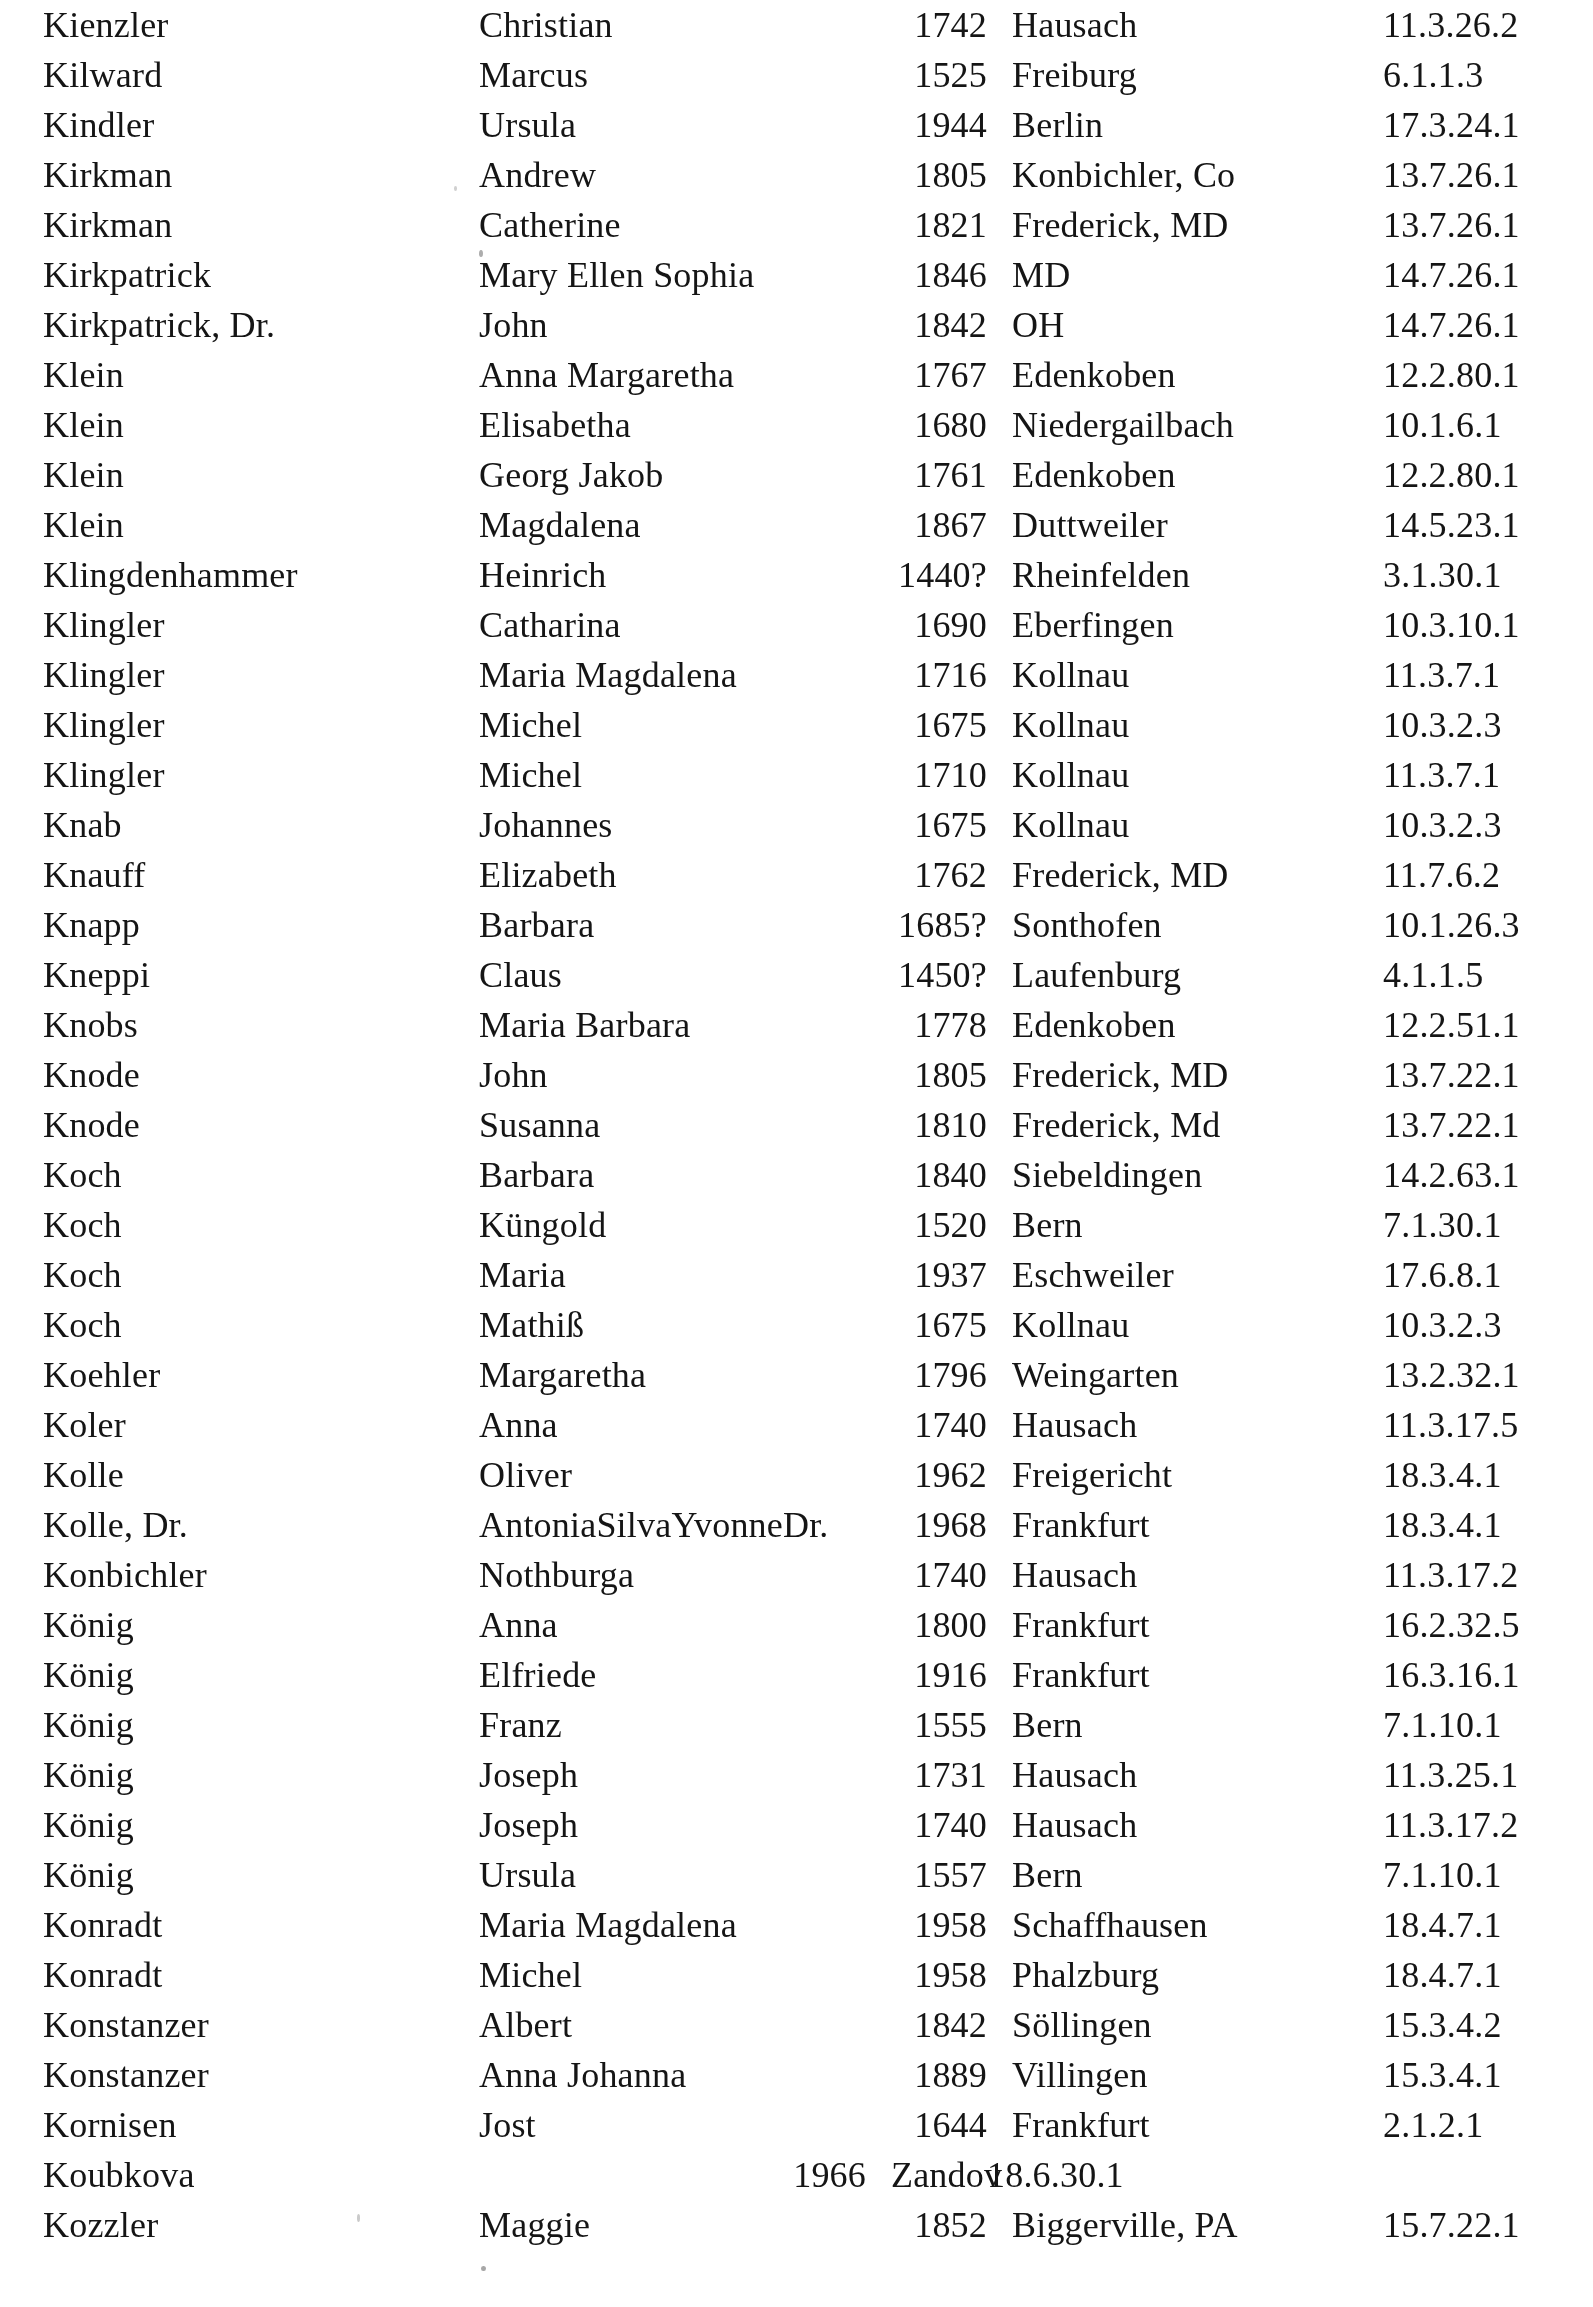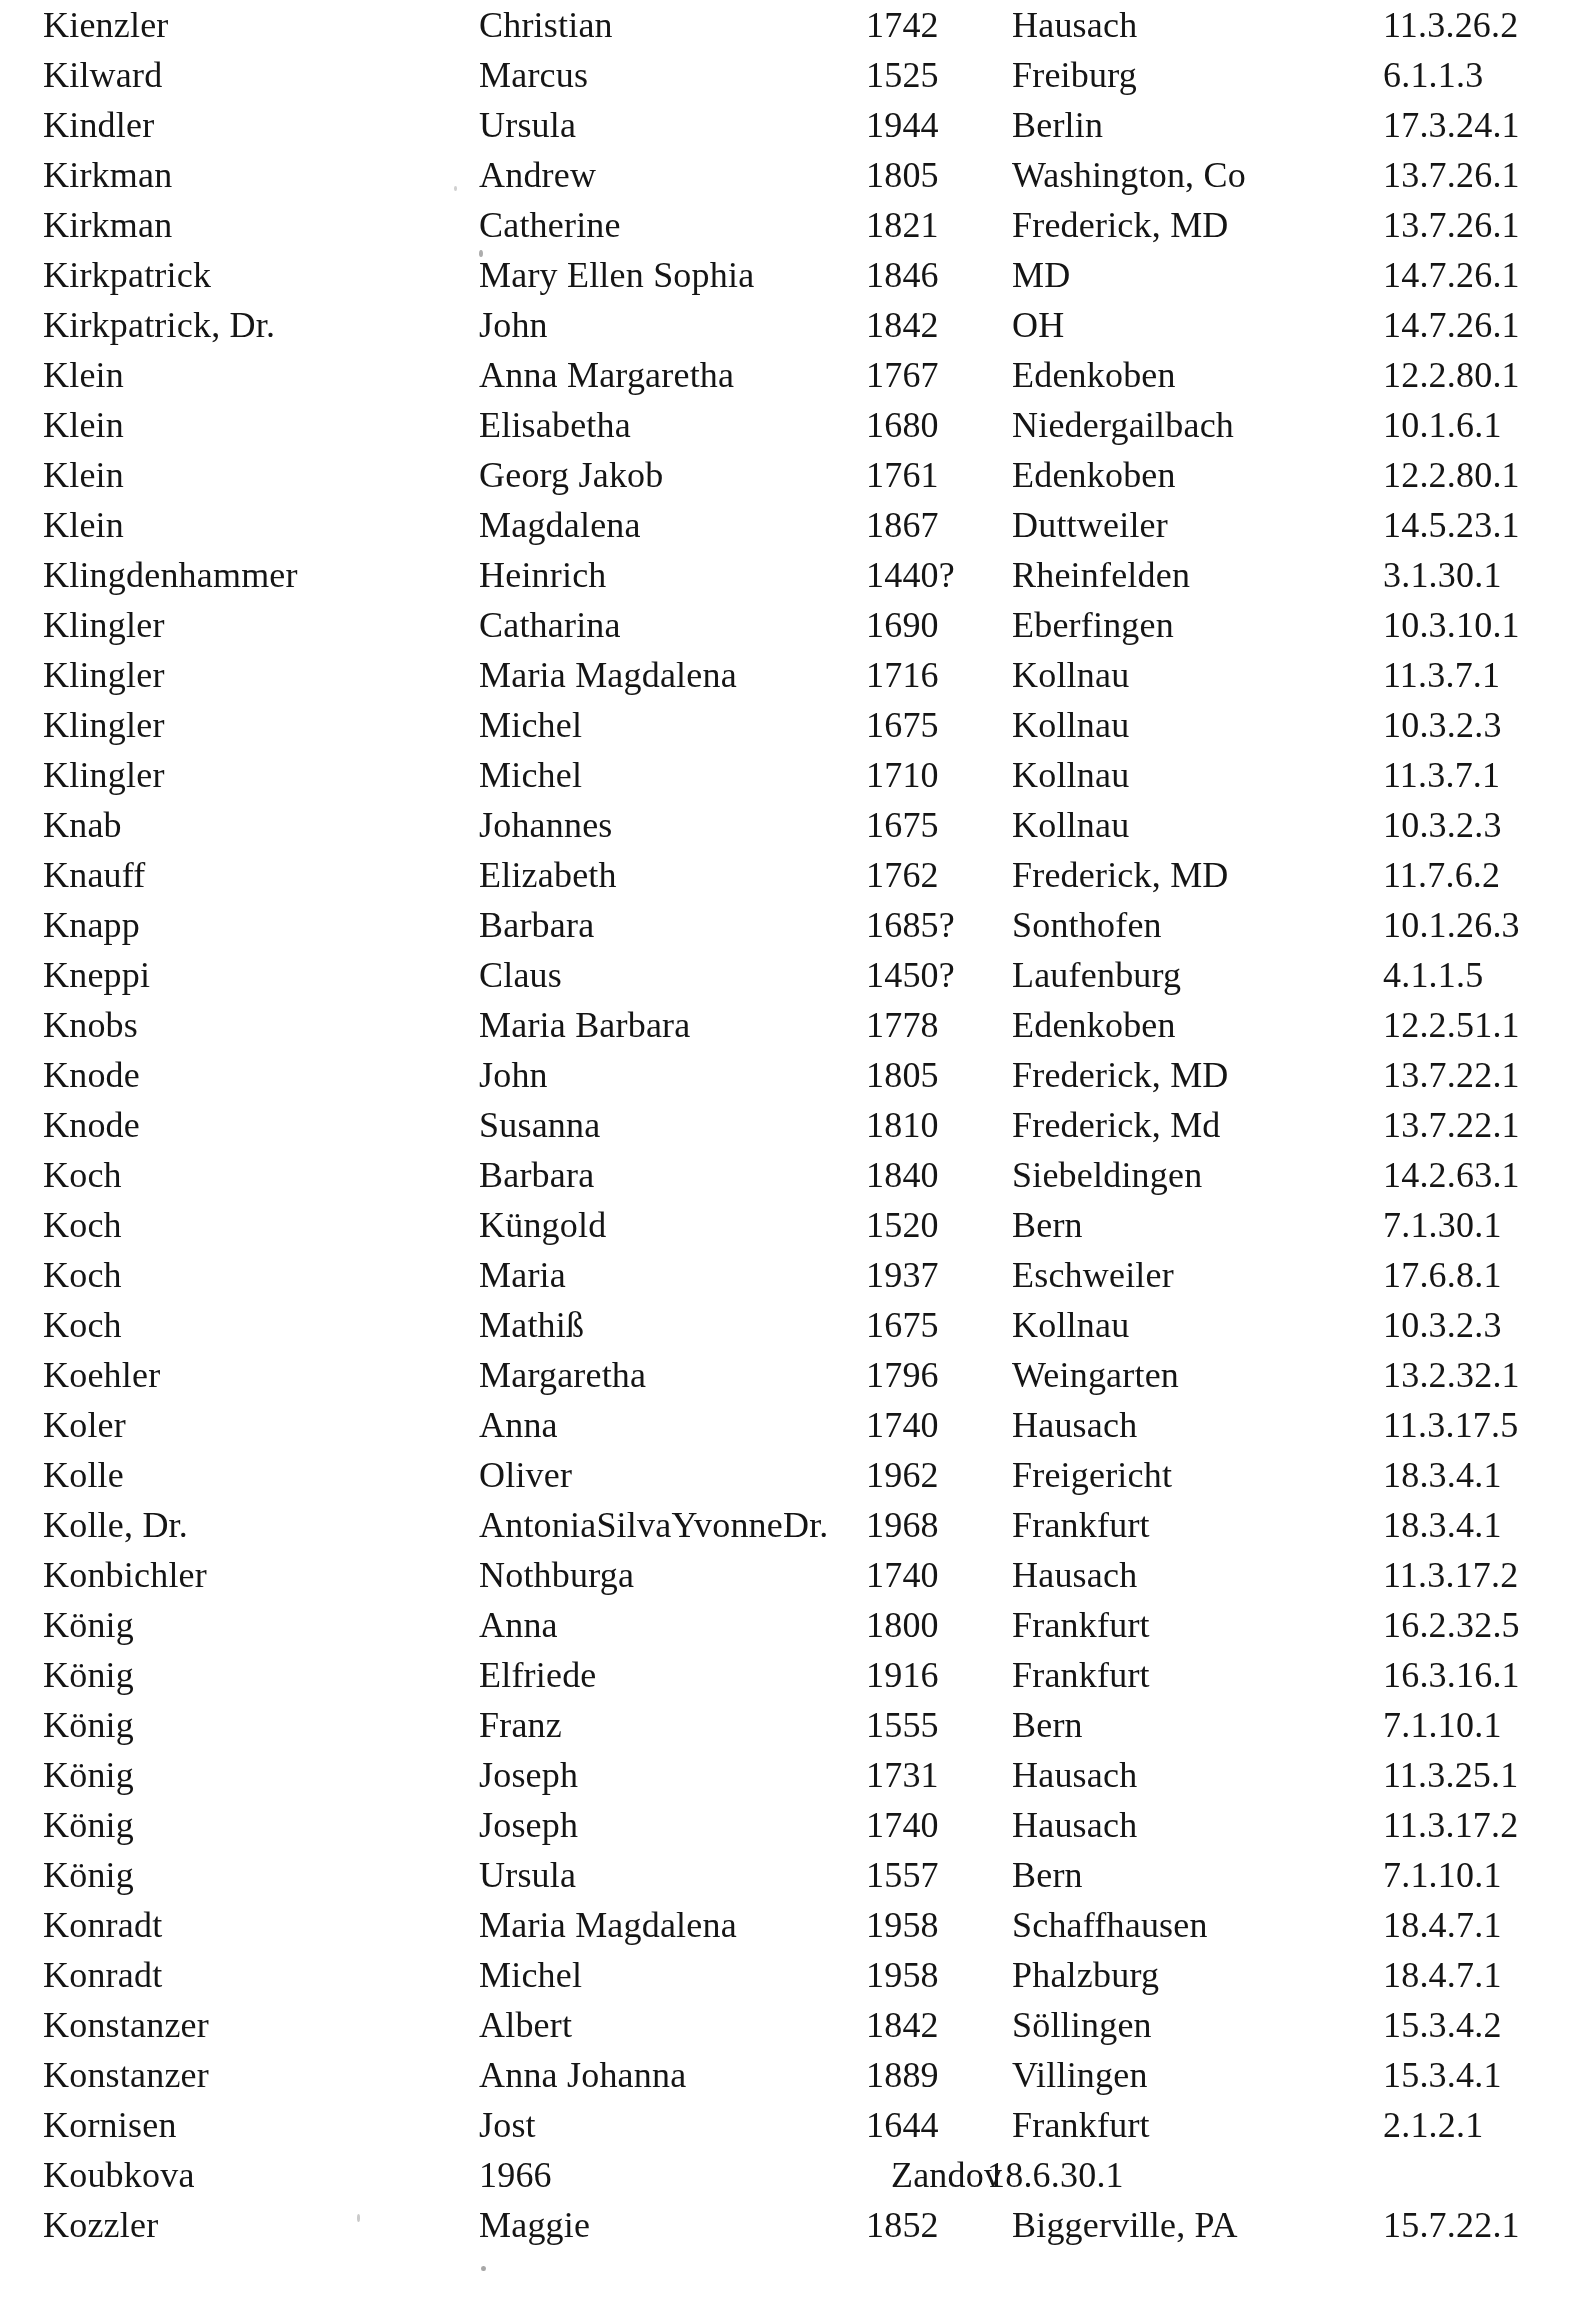--- a/index.html
+++ b/index.html
@@ -34,21 +34,21 @@
     align-items: baseline;
   }
   .cell {
     font-size: 36px;
     line-height: 50px;
     color: #151515;
     white-space: nowrap;
     letter-spacing: 0.2px;
   }
   .cell.year {
-    text-align: left;
+    text-align: right;
   }
   .cell.place {
     padding-left: 25px;
   }
   
   .speck {
     position: absolute;
     background: #8a8a8a;
     border-radius: 50%;
   }
@@ -83,21 +83,21 @@
     <span class="cell given">Ursula</span>
     <span class="cell year">1944</span>
     <span class="cell place">Berlin</span>
     <span class="cell ref">17.3.24.1</span>
   </div>
 
   <div class="row">
     <span class="cell surname">Kirkman</span>
     <span class="cell given">Andrew</span>
     <span class="cell year">1805</span>
-    <span class="cell place">Washington, Co</span>
+    <span class="cell place">Konbichler, Co</span>
     <span class="cell ref">13.7.26.1</span>
   </div>
 
   <div class="row">
     <span class="cell surname">Kirkman</span>
     <span class="cell given">Catherine</span>
     <span class="cell year">1821</span>
     <span class="cell place">Frederick, MD</span>
     <span class="cell ref">13.7.26.1</span>
   </div>

